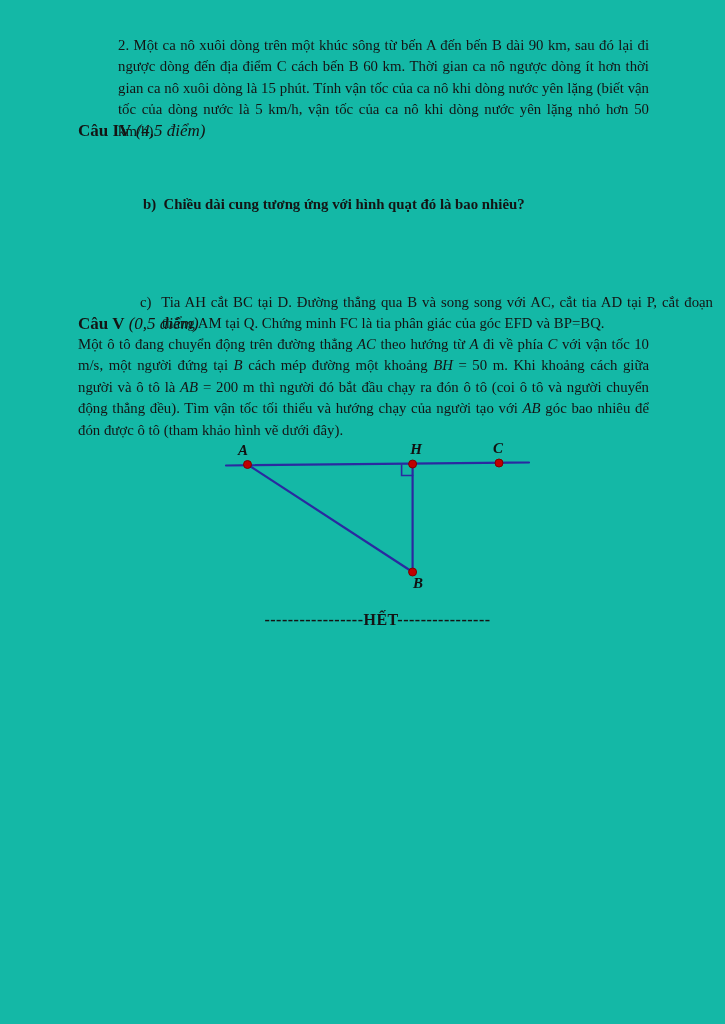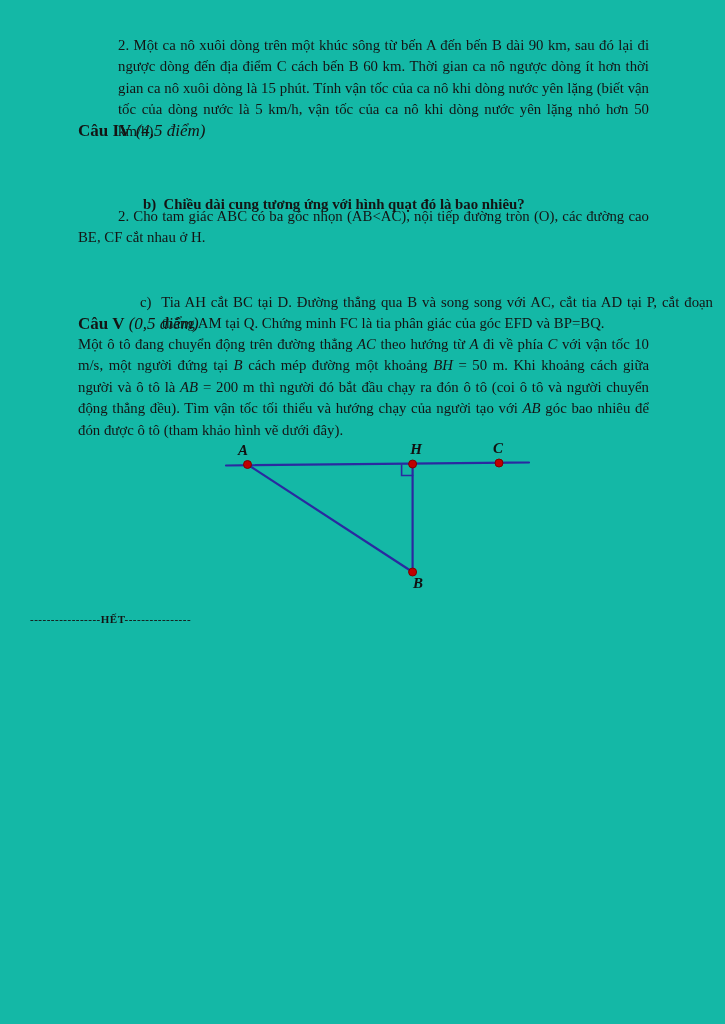--- a/index.html
+++ b/index.html
@@ -17,21 +17,21 @@
   .just{text-align:justify;}
   .i{font-style:italic;}
   .m{font-family:"DejaVu Serif",serif;letter-spacing:0.3px;}
   .heading{font-size:17px;white-space:nowrap;}
   .heading b{font-weight:bold;}
   .heading i{font-style:italic;font-weight:normal;}
   .hang{padding-left:22px;text-indent:-22px;margin-left:42px;}
   .indent40{text-indent:40px;}
   .het{
     position:absolute;top:609px;left:30px;width:695px;
-    font-weight:bold;font-size:11px;
+    text-align:center;font-weight:bold;font-size:16px;
     letter-spacing:0.5px;
   }
   svg text{
     font-family:"Liberation Serif","DejaVu Serif",serif;
     font-weight:bold;font-style:italic;font-size:15px;fill:#111111;
   }
 </style>
 </head>
 <body>
 
@@ -39,21 +39,20 @@
 
   <div class="blk just" style="top:35px;left:118px;width:531px;"><span>2. Một ca nô xuôi dòng trên một khúc sông từ bến A đến bến B dài 90 km, sau đó lại đi ngược dòng đến địa điểm C cách bến B 60 km. Thời gian ca nô ngược dòng ít hơn thời gian ca nô xuôi dòng là 15 phút. Tính vận tốc của ca nô khi dòng nước yên lặng (biết vận tốc của dòng nước là 5 km/h, vận tốc của ca nô khi dòng nước yên lặng nhỏ hơn 50 km/h)</span></div>
 
   <div class="blk heading" style="top:120px;left:78px;">
     <b>Câu IV</b>
     <i>(4,5 điểm)</i>
   </div>
 
   <div class="blk" style="top:194px;left:143px;width:507px;font-weight:bold;"><span>b)&nbsp;&nbsp;Chiều dài cung tương ứng với hình quạt đó là bao nhiêu?</span></div>
 
-  <div class="blk just indent40" style="top:206px;left:78px;width:571px;"><span>2. Cho tam giác ABC có ba góc nhọn (AB&lt;AC), nội tiếp đường tròn (O), các đường cao BE, CF cắt nhau ở H.</span></div>
   <div class="blk just hang" style="top:292px;left:98px;width:551px;"><span>c)&nbsp; Tia AH cắt BC tại D. Đường thẳng qua B và song song với AC, cắt tia AD tại P, cắt đoạn thẳng AM tại Q. Chứng minh FC là tia phân giác của góc EFD và BP=BQ.</span></div>
 
   <div class="blk heading" style="top:313px;left:78px;">
     <b>Câu V</b>
     <i>(0,5 điểm)</i>
   </div>
 
   <div class="blk just" style="top:334px;left:78px;width:571px;"><span>Một ô tô đang chuyển động trên đường thẳng </span><span class="i">AC</span><span> theo hướng từ </span><span class="i">A</span><span> đi về phía </span><span class="i">C</span><span> với vận tốc 10 m/s, một người đứng tại </span><span class="i">B</span><span> cách mép đường một khoảng </span><span class="i">BH</span><span> = 50 m. Khi khoảng cách giữa người và ô tô là </span><span class="i">AB</span><span> = 200 m thì người đó bắt đầu chạy ra đón ô tô (coi ô tô và người chuyển động thẳng đều). Tìm vận tốc tối thiểu và hướng chạy của người tạo với </span><span class="i">AB</span><span> góc bao nhiêu để đón được ô tô (tham khảo hình vẽ dưới đây).</span></div>
 
   <svg class="blk" style="top:438px;left:198px;" width="364" height="160" viewBox="0 0 364 160">

